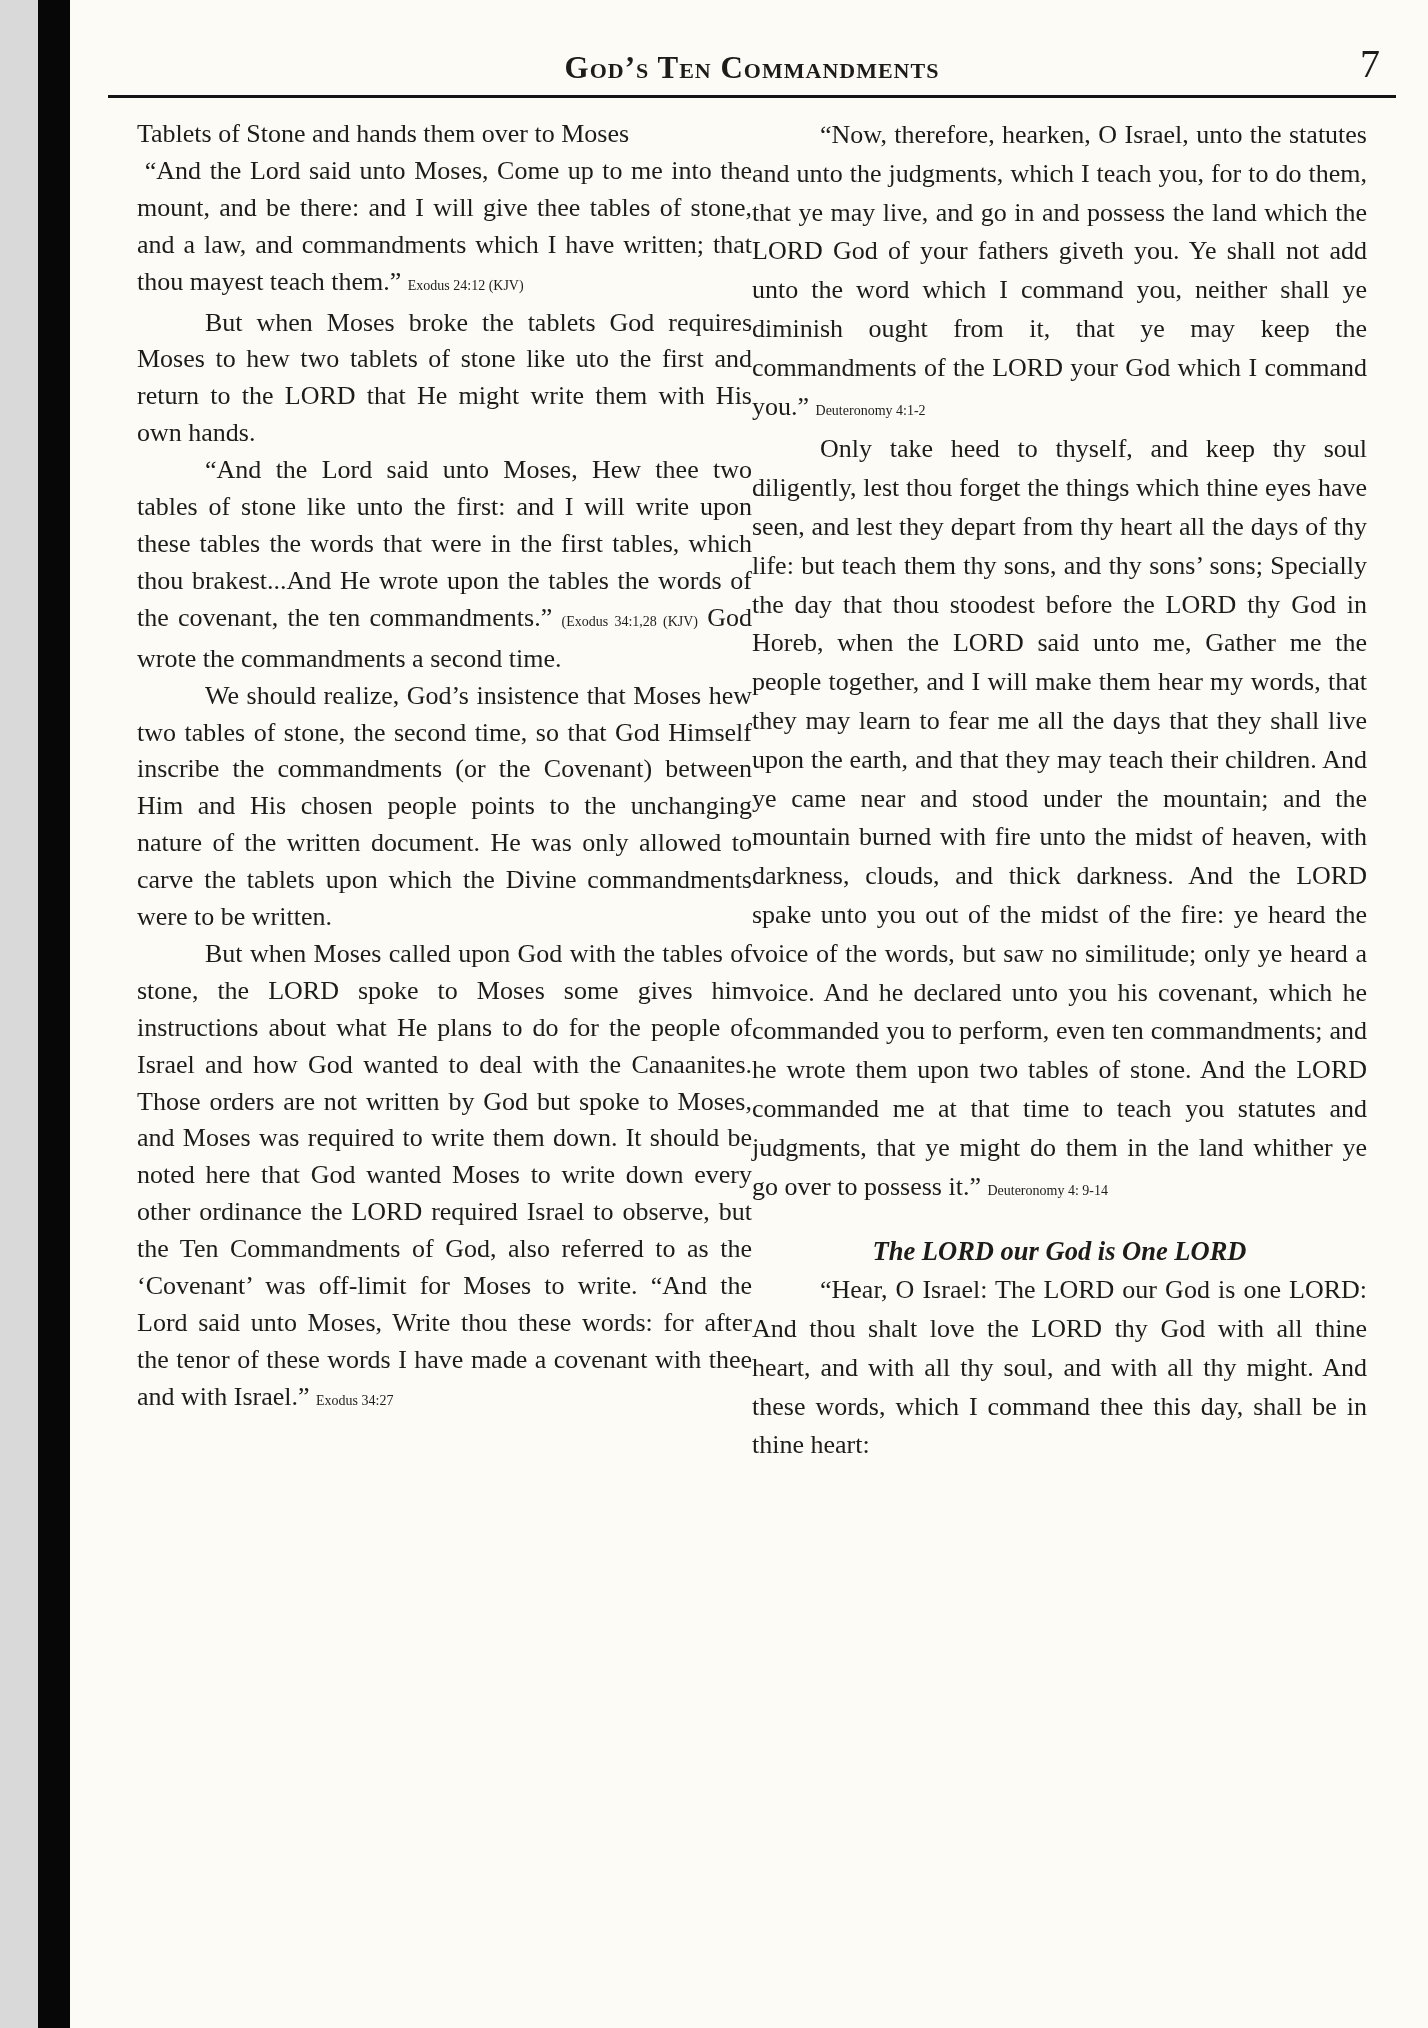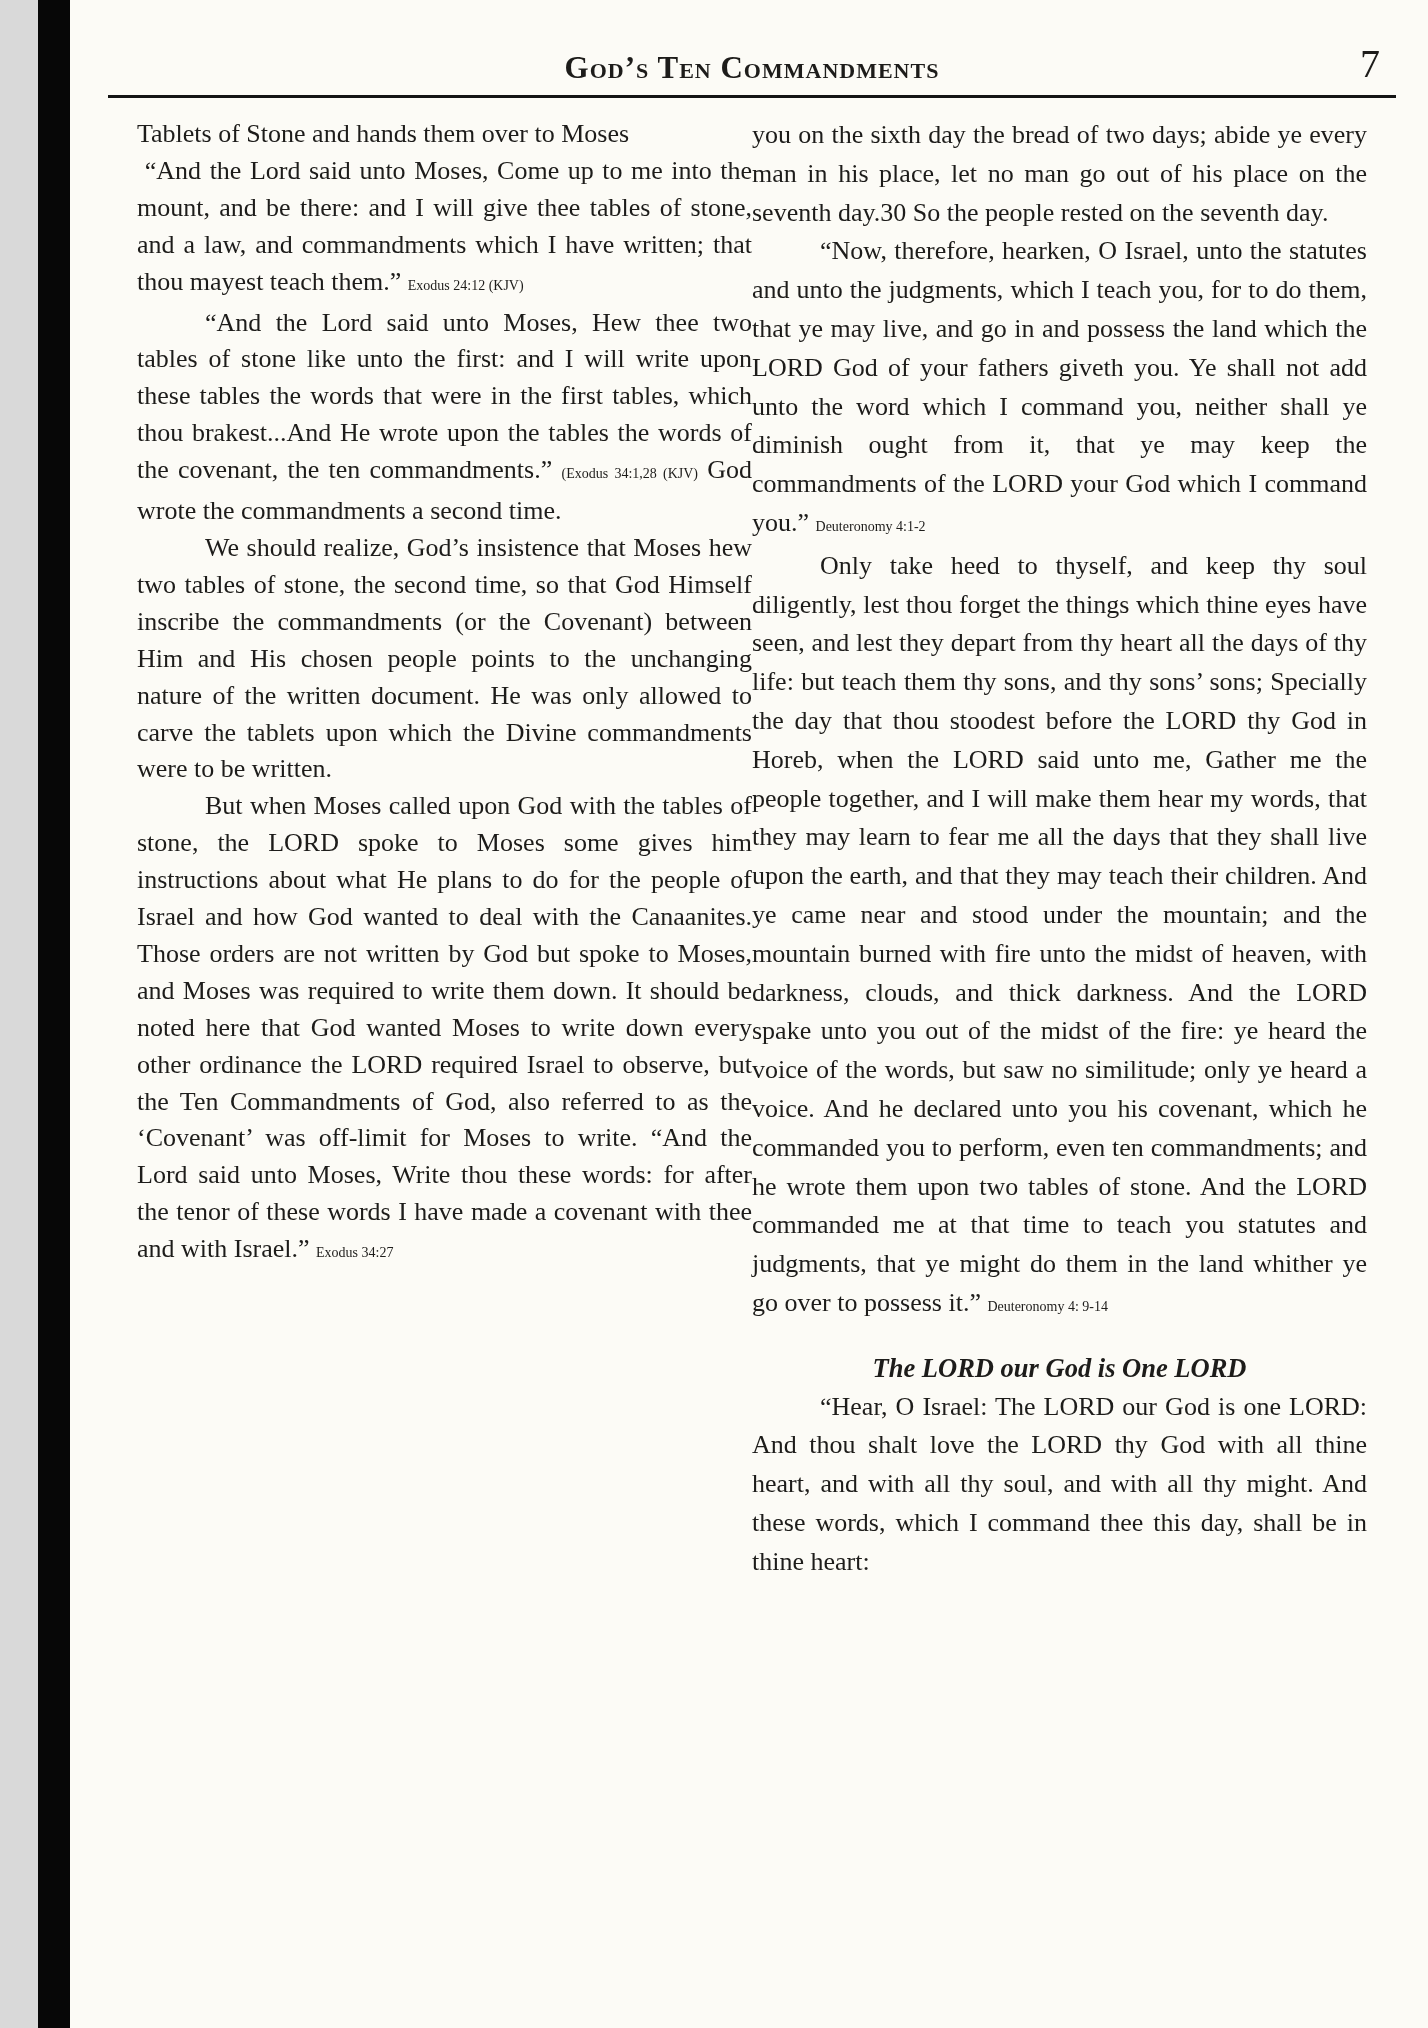--- a/index.html
+++ b/index.html
@@ -91,26 +91,26 @@
     <header class="page-header">
       <div class="title">God’s Ten Commandments</div>
       <div class="pagenum">7</div>
     </header>
     <div class="rule"></div>
 
     <main class="columns">
       <div class="col col-left" id="col-left">
           <p class="para ind-none"><span class="seg seg-normal">Tablets of Stone and hands them over to Moses</span></p>
           <p class="para ind-small"><span class="seg seg-normal">“And the Lord said unto Moses, Come up to me into the mount, and be there: and I will give thee tables of stone, and a law, and commandments which I have written; that thou mayest teach them.” </span><span class="seg seg-citation">Exodus 24:12 (KJV)</span></p>
+          <p class="para ind-em"><span class="seg seg-normal">But when Moses broke the tablets God requires Moses to hew two tablets of stone like uto the first and return to the LORD that He might write them with His own hands.</span></p>
           <p class="para ind-em"><span class="seg seg-normal">“And the Lord said unto Moses, Hew thee two tables of stone like unto the first: and I will write upon these tables the words that were in the first tables, which thou brakest...And He wrote upon the tables the words of the covenant, the ten commandments.” </span><span class="seg seg-citation">(Exodus 34:1,28 (KJV)</span><span class="seg seg-normal"> God wrote the commandments a second time.</span></p>
           <p class="para ind-em"><span class="seg seg-normal">We should realize, God’s insistence that Moses hew two tables of stone, the second time, so that God Himself inscribe the commandments (or the Covenant) between Him and His chosen people points to the unchanging nature of the written document. He was only allowed to carve the tablets upon which the Divine commandments were to be written.</span></p>
           <p class="para ind-em"><span class="seg seg-normal">But when Moses called upon God with the tables of stone, the LORD spoke to Moses some gives him instructions about what He plans to do for the people of Israel and how God wanted to deal with the Canaanites. Those orders are not written by God but spoke to Moses, and Moses was required to write them down. It should be noted here that God wanted Moses to write down every other ordinance the LORD required Israel to observe, but the Ten Commandments of God, also referred to as the ‘Covenant’ was off-limit for Moses to write. “And the Lord said unto Moses, Write thou these words: for after the tenor of these words I have made a covenant with thee and with Israel.” </span><span class="seg seg-citation">Exodus 34:27</span></p>
         </div>
       <div class="col col-right" id="col-right">
-          <p class="para ind-none"><span class="seg seg-normal">you on the sixth day the bread of two days; abide ye every man in his place, let no man go out of his place on the seventh day.30 So the people rested on the seventh day.</span></p>
           <p class="para ind-em"><span class="seg seg-normal">“Now, therefore, hearken, O Israel, unto the statutes and unto the judgments, which I teach you, for to do them, that ye may live, and go in and possess the land which the LORD God of your fathers giveth you. Ye shall not add unto the word which I command you, neither shall ye diminish ought from it, that ye may keep the commandments of the LORD your God which I command you.” </span><span class="seg seg-citation">Deuteronomy 4:1-2</span></p>
           <p class="para ind-em"><span class="seg seg-normal">Only take heed to thyself, and keep thy soul diligently, lest thou forget the things which thine eyes have seen, and lest they depart from thy heart all the days of thy life: but teach them thy sons, and thy sons’ sons; Specially the day that thou stoodest before the LORD thy God in Horeb, when the LORD said unto me, Gather me the people together, and I will make them hear my words, that they may learn to fear me all the days that they shall live upon the earth, and that they may teach their children. And ye came near and stood under the mountain; and the mountain burned with fire unto the midst of heaven, with darkness, clouds, and thick darkness. And the LORD spake unto you out of the midst of the fire: ye heard the voice of the words, but saw no similitude; only ye heard a voice. And he declared unto you his covenant, which he commanded you to perform, even ten commandments; and he wrote them upon two tables of stone. And the LORD commanded me at that time to teach you statutes and judgments, that ye might do them in the land whither ye go over to possess it.” </span><span class="seg seg-citation">Deuteronomy 4: 9-14</span></p>
           <p class="para ind-none heading"><span class="seg seg-normal">The LORD our God is One LORD</span></p>
           <p class="para ind-em"><span class="seg seg-normal">“Hear, O Israel: The LORD our God is one LORD: And thou shalt love the LORD thy God with all thine heart, and with all thy soul, and with all thy might. And these words, which I command thee this day, shall be in thine heart:</span></p>
         </div>
     </main>
   </div>
 </div>
 
 </body></html>

